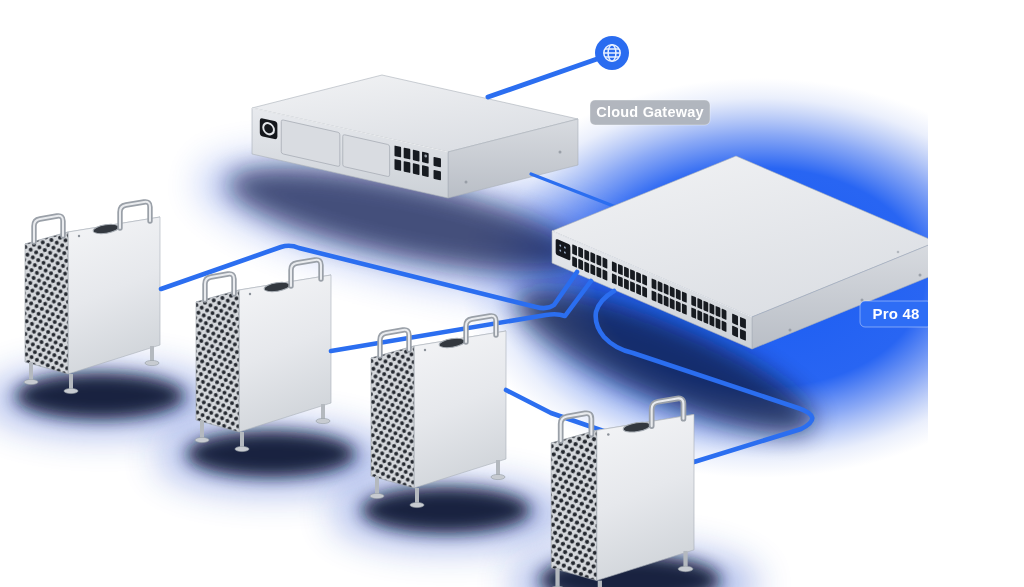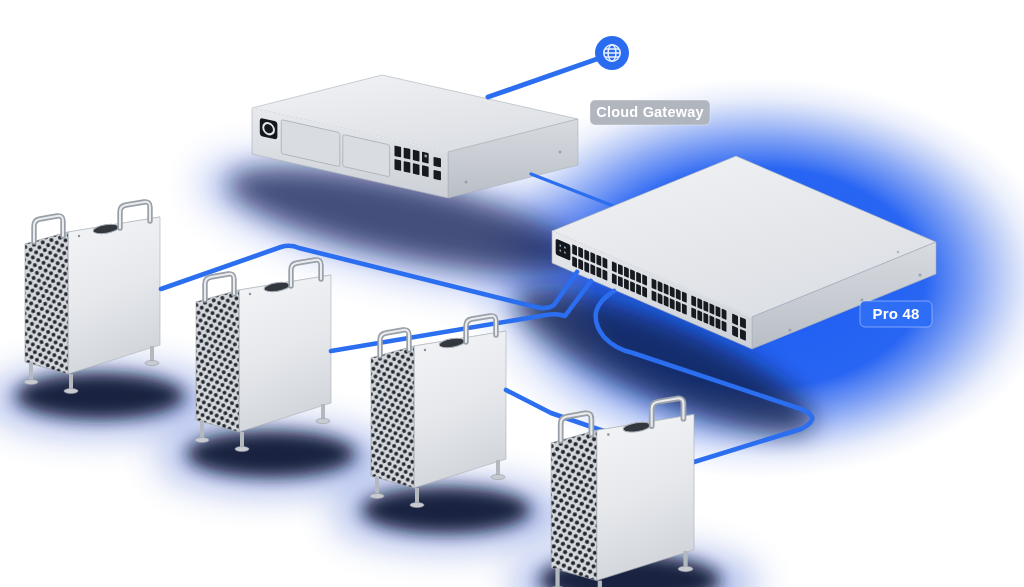--- a/index.html
+++ b/index.html
@@ -1,16 +1,16 @@
 <!DOCTYPE html>
 <html><head>
 <meta charset="utf-8">
 <style>
   html,body{margin:0;padding:0;background:#ffffff;}
-  .stage{width:1024px;height:587px;position:relative;overflow:hidden;}
+  .stage{width:928px;height:587px;position:relative;overflow:hidden;}
   svg{display:block;font-family:"Liberation Sans",sans-serif;}
   .lbl-gw{font:600 14.5px "Liberation Sans",sans-serif;fill:#ffffff;letter-spacing:.2px;}
   .lbl-sw{font:700 15px "Liberation Sans",sans-serif;fill:#ffffff;letter-spacing:.2px;}
   .cable{fill:none;stroke:#2b6ef0;stroke-linecap:round;stroke-linejoin:round;}
   .edge{stroke:#aab0b8;stroke-width:.6;}
 </style>
 </head>
 <body>
 
 <div class="stage">

